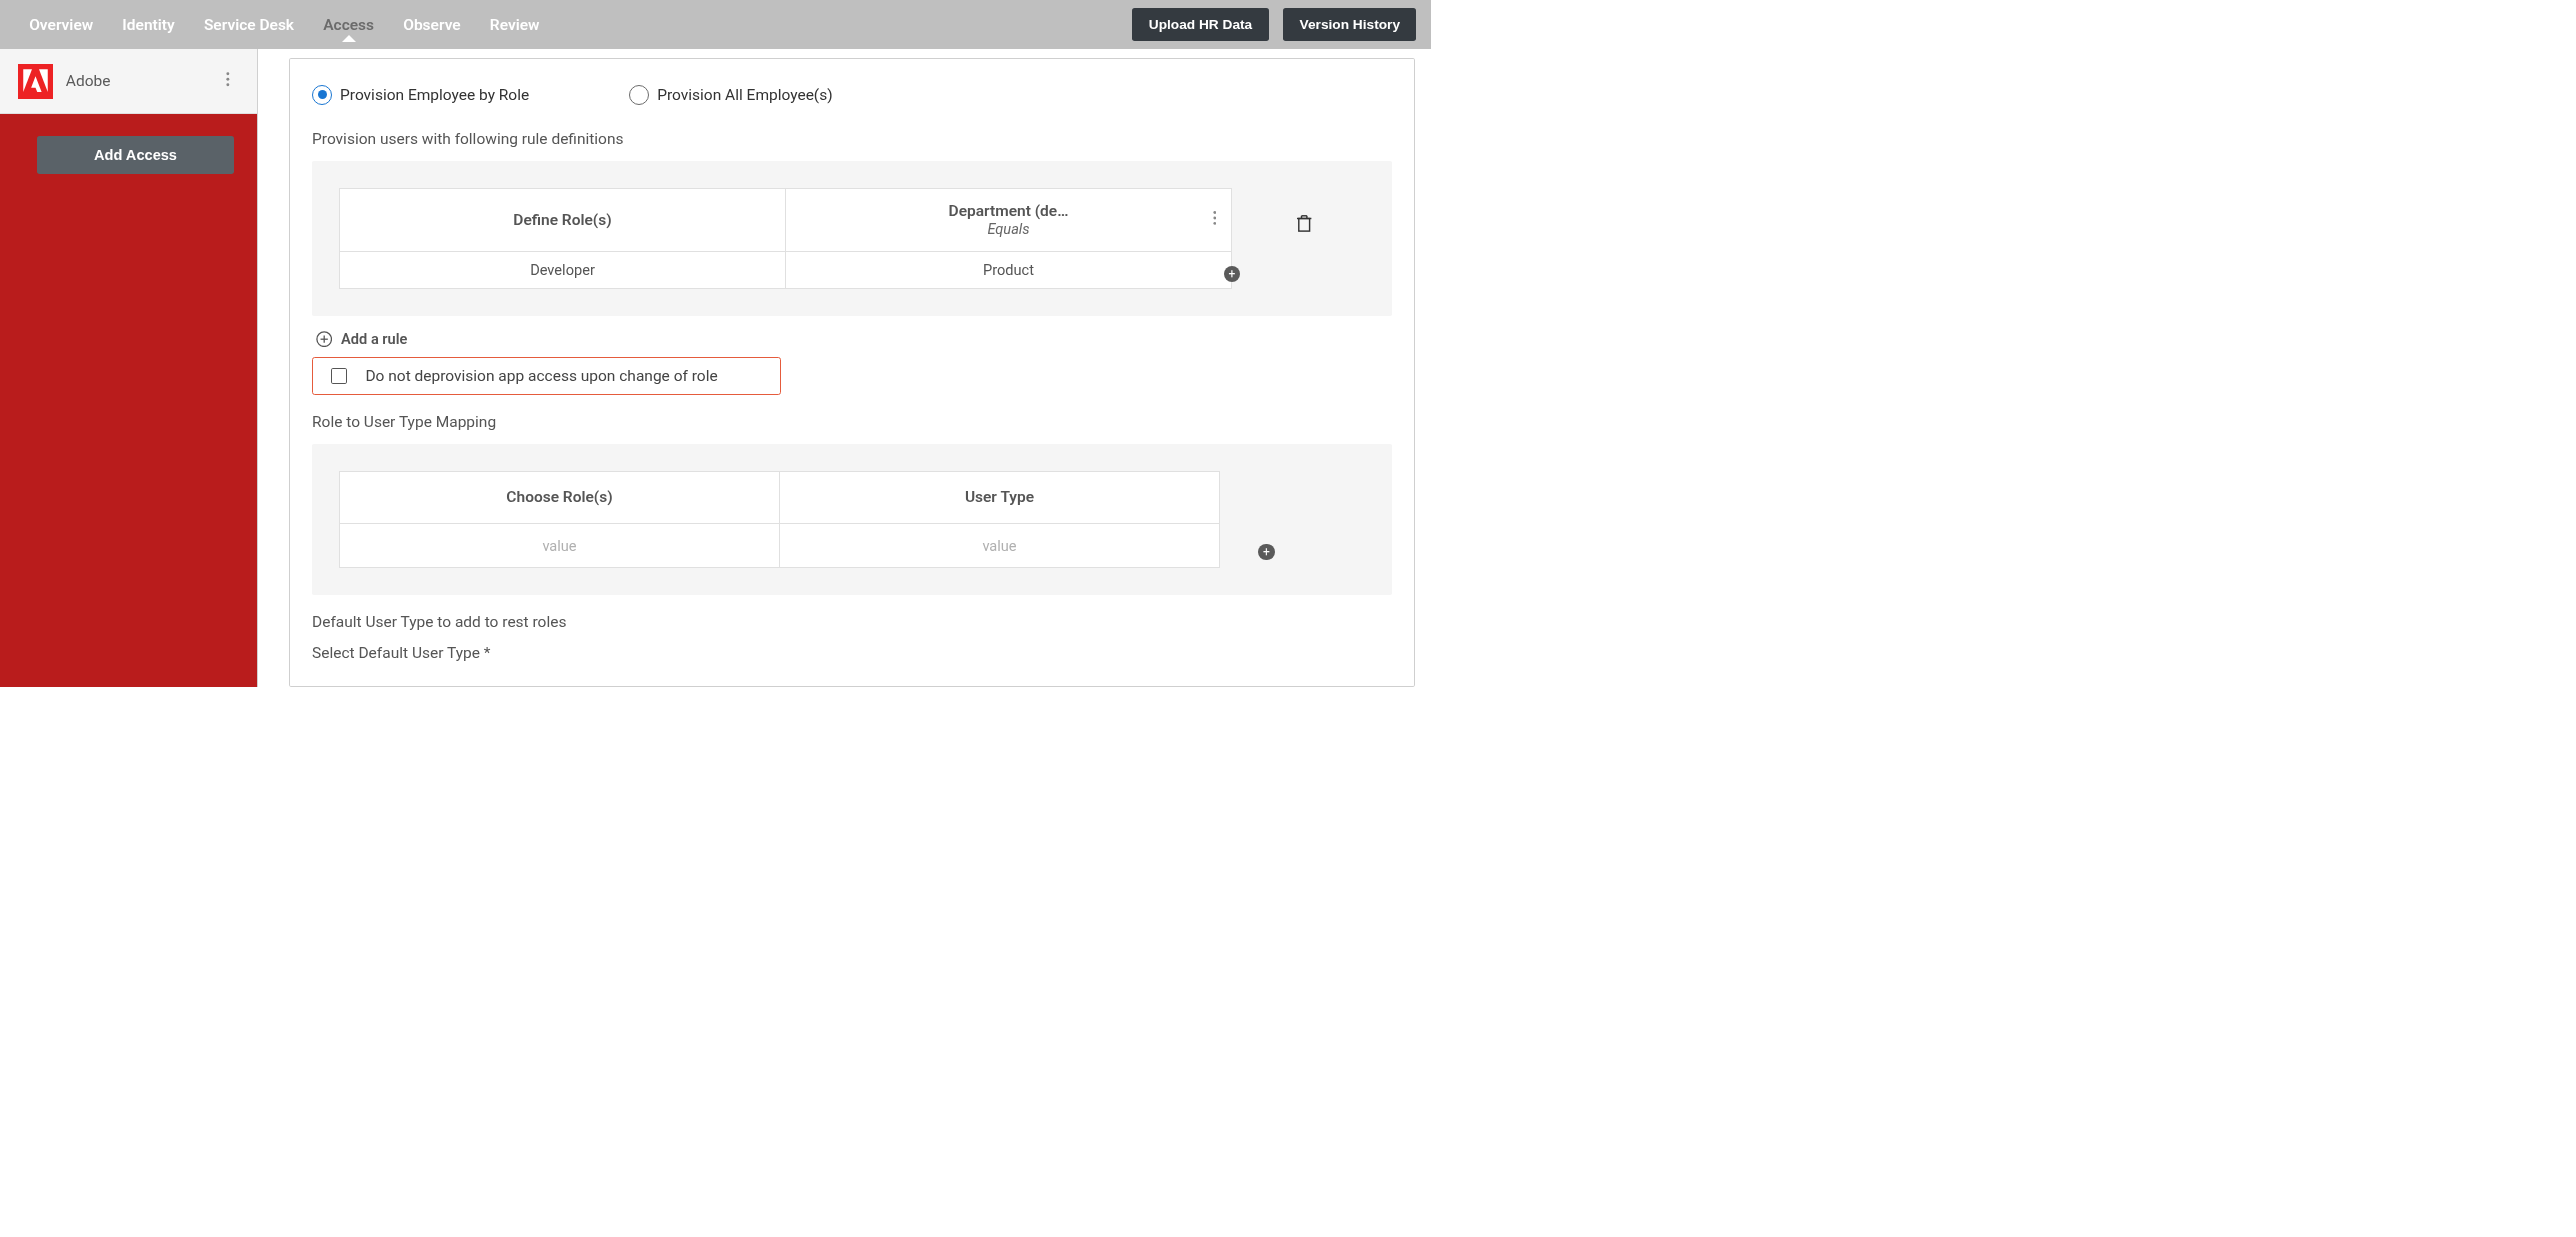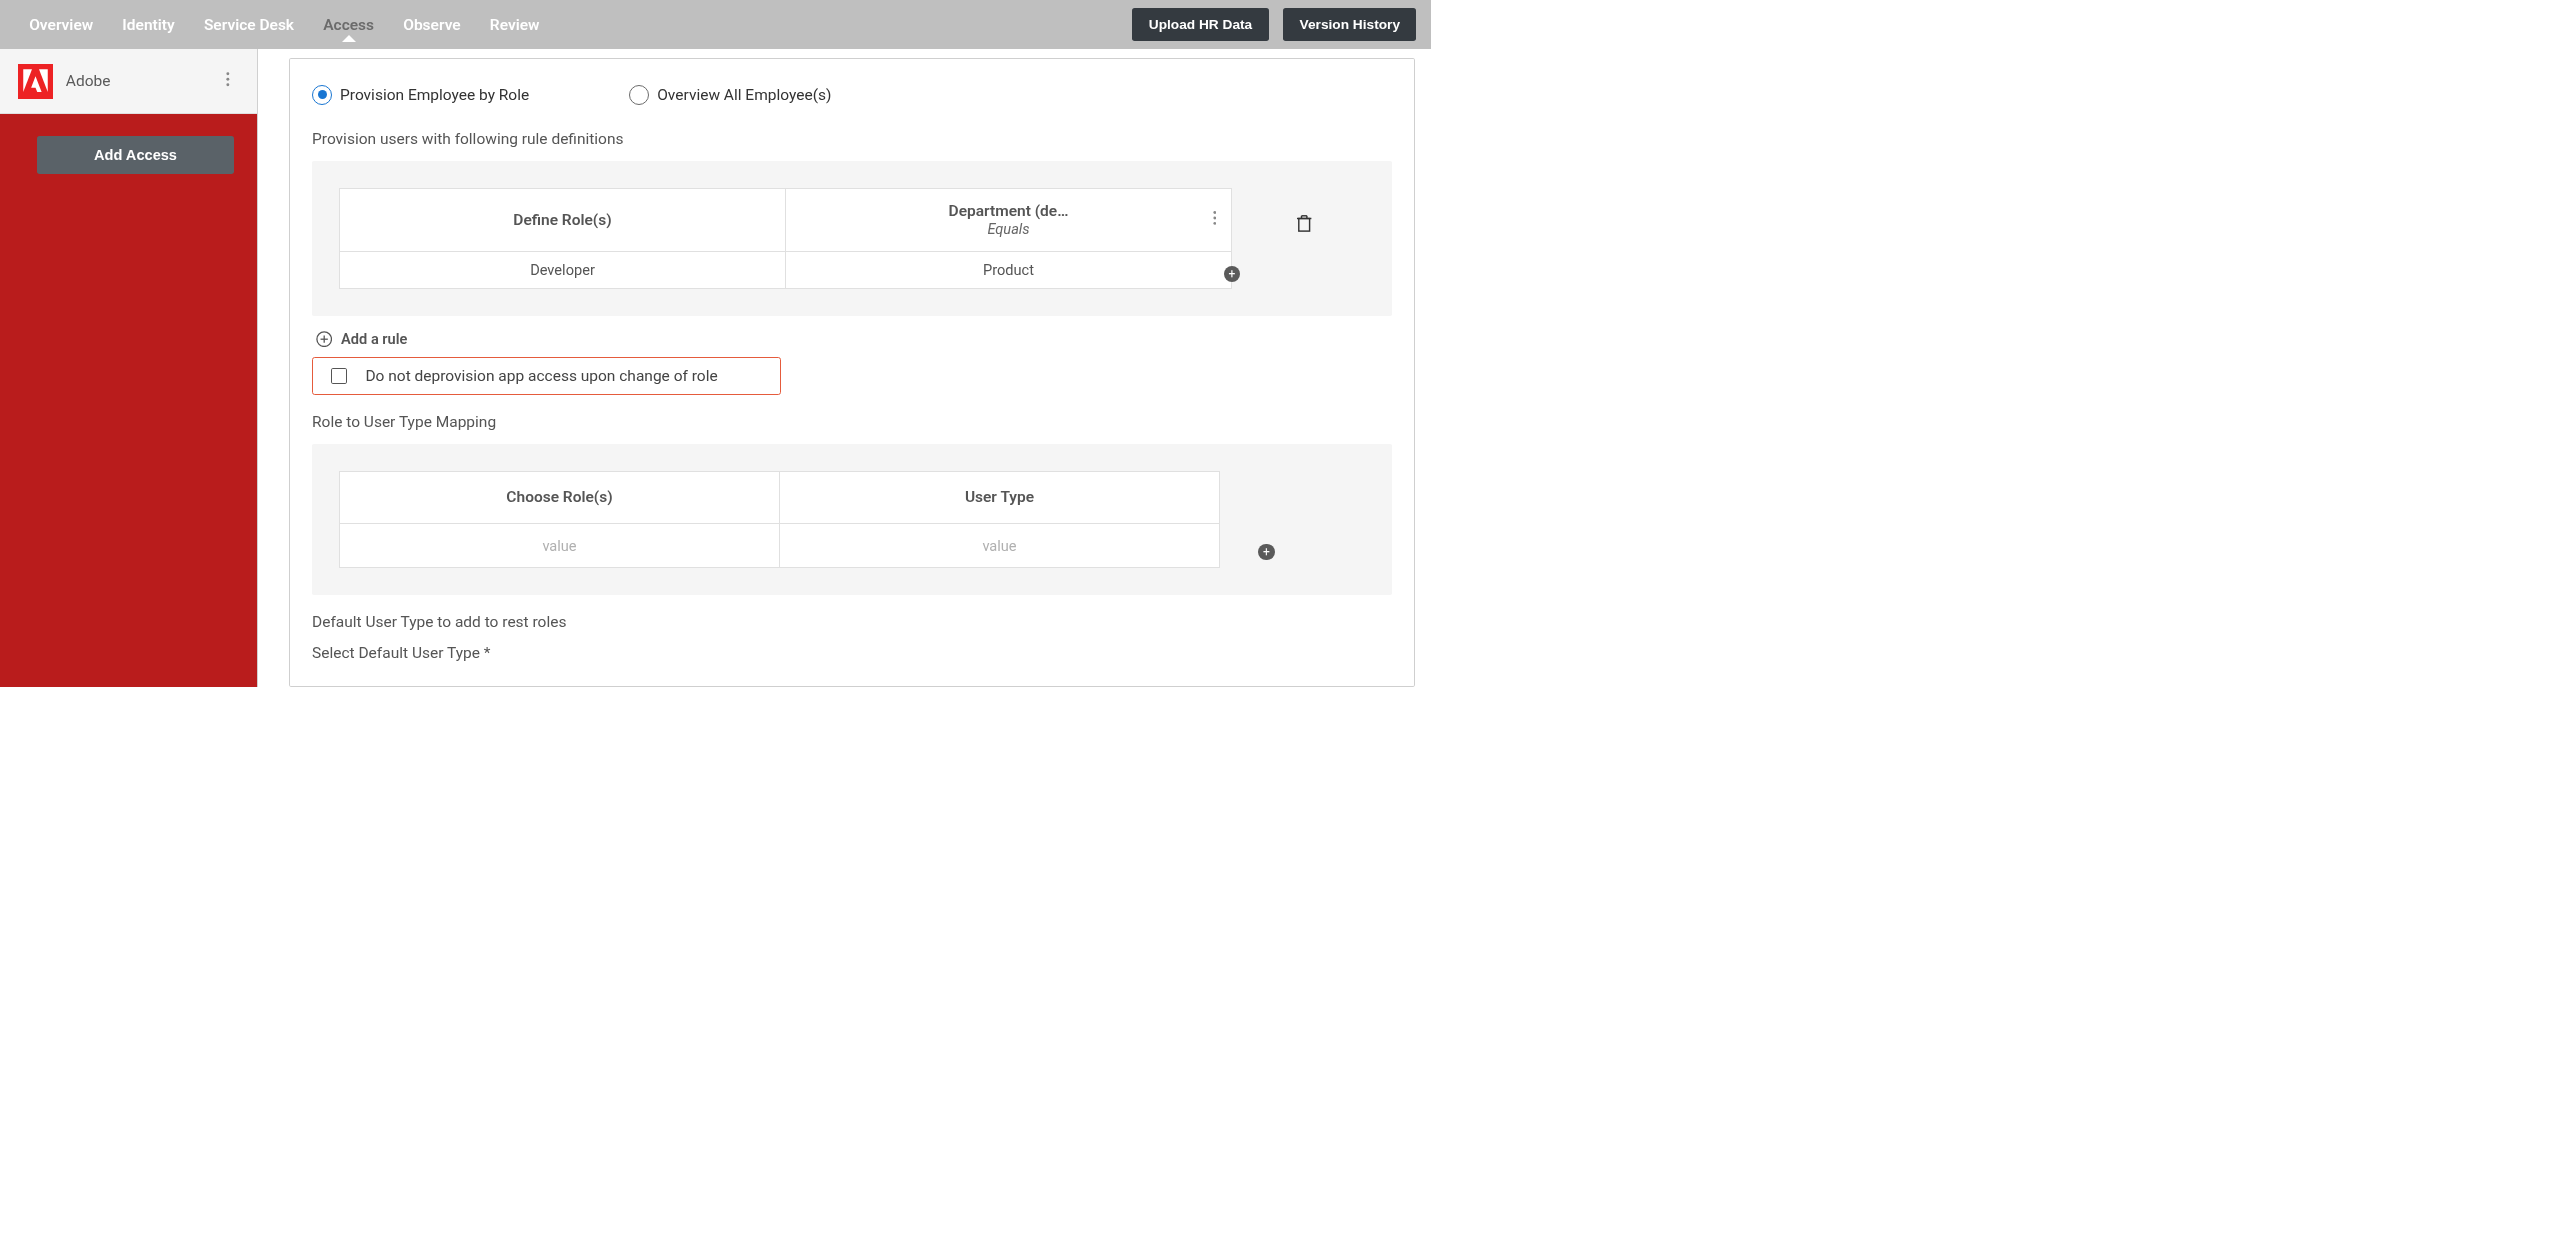--- a/index.html
+++ b/index.html
@@ -393,21 +393,21 @@
 
       <div class="radio-row">
         <div class="radio-item">
           <span class="radio-outer selected">
               <span class="radio-inner"></span>
             </span>
           <span class="radio-label">Provision Employee by Role</span>
         </div>
         <div class="radio-item">
           <span class="radio-outer unselected"></span>
-          <span class="radio-label">Overview All Employee(s)</span>
+          <span class="radio-label">Provision All Employee(s)</span>
         </div>
       </div>
 
       <div class="section-label">Provision users with following rule definitions</div>
 
       <div class="rules-panel">
         <div class="rules-table">
           <div class="rules-grid">
             <div class="rules-header-row">
               <div class="rules-cell rules-header-cell">

